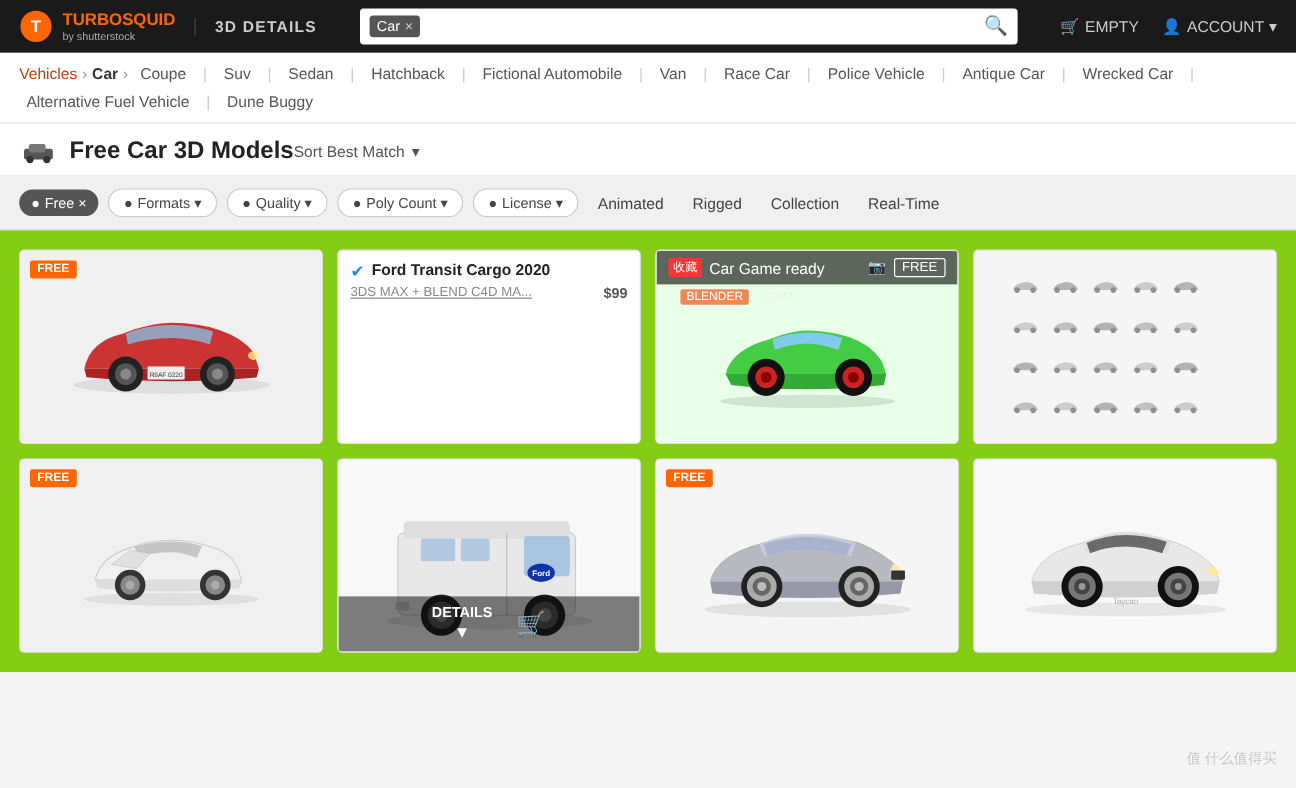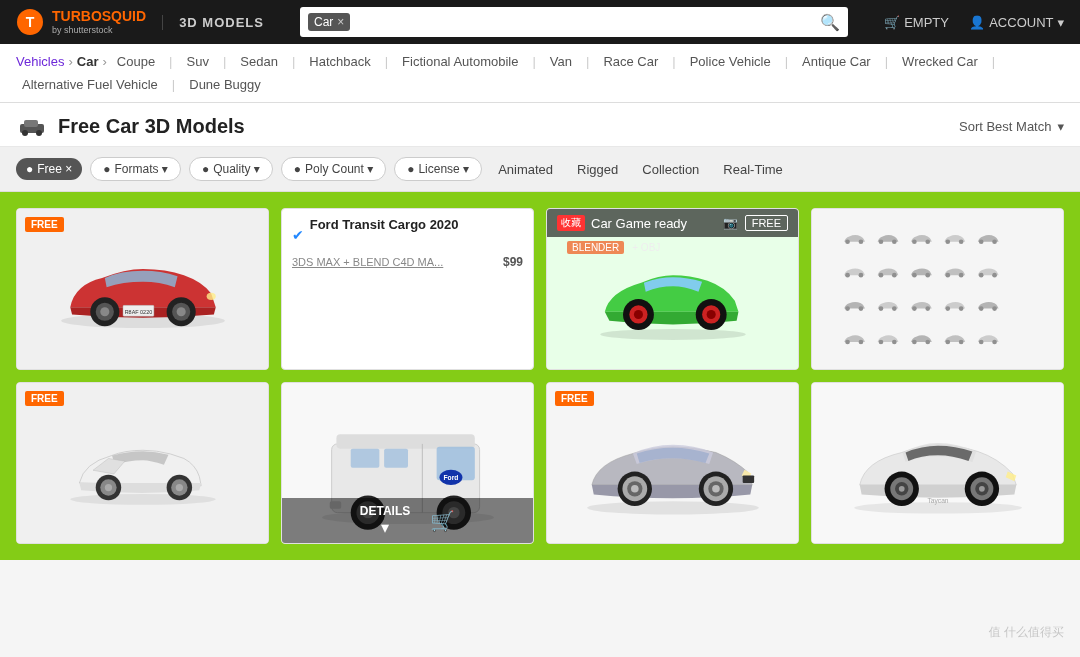--- a/index.html
+++ b/index.html
@@ -91,38 +91,38 @@
       background: #fff;
       border-bottom: 1px solid #ddd;
       padding: 8px 16px;
       display: flex;
       align-items: center;
       gap: 4px;
       font-size: 13px;
       flex-wrap: wrap;
     }
     .breadcrumb-sep { color: #999; }
-    .breadcrumb-link { color: #6d28d9; cursor: pointer; }
+    .breadcrumb-link { color: #c2410c; cursor: pointer; }
     .breadcrumb-link.active { font-weight: bold; color: #333; }
     .breadcrumb-divider { color: #ccc; margin: 0 4px; }
     .cat-tag {
       color: #555;
       cursor: pointer;
       padding: 2px 6px;
       border-radius: 2px;
       white-space: nowrap;
     }
 
     
     .page-header {
       background: #fff;
       padding: 12px 16px 8px;
       display: flex;
       align-items: center;
-      justify-content: space-between;
+      justify-content: flex-start;
       border-bottom: 1px solid #e8e8e8;
     }
     .page-title-area {
       display: flex;
       align-items: center;
       gap: 10px;
     }
     .page-title {
       font-size: 20px;
       font-weight: bold;
@@ -213,21 +213,21 @@
       color: #fff;
       font-size: 10px;
       font-weight: bold;
       padding: 2px 6px;
       border-radius: 2px;
     }
     .card-footer {
       padding: 8px 10px;
       font-size: 12px;
     }
-    .card-title { font-weight: bold; color: #222; margin-bottom: 20px; font-size: 13px; }
+    .card-title { font-weight: bold; color: #222; margin-bottom: 2px; font-size: 13px; }
     .card-formats { color: #888; font-size: 11px; text-decoration: underline; }
     .card-price { color: #555; font-size: 12px; font-weight: bold; }
     .card-overlay-top {
       position: absolute;
       top: 0; left: 0; right: 0;
       background: rgba(0,0,0,0.6);
       color: #fff;
       padding: 6px 10px;
       display: flex;
       align-items: center;
@@ -259,21 +259,21 @@
   <div class="logo-area">
     <svg width="28" height="28" viewBox="0 0 28 28">
       <circle cx="14" cy="14" r="13" fill="#ff6600"></circle>
       <text x="14" y="19" text-anchor="middle" fill="#fff" font-size="14" font-weight="bold">T</text>
     </svg>
     <div>
       <div class="logo-text">TURBOSQUID</div>
       <div class="logo-sub">by shutterstock</div>
     </div>
   </div>
-  <div class="nav-section-label">3D MODELS</div>
+  <div class="nav-section-label">3D DETAILS</div>
 
   <div class="search-bar">
     <div class="search-tag">
       <span>Car</span>
       <span class="x">×</span>
     </div>
     <input class="search-input" type="text" style="">
     <button class="search-btn">🔍</button>
   </div>
 

